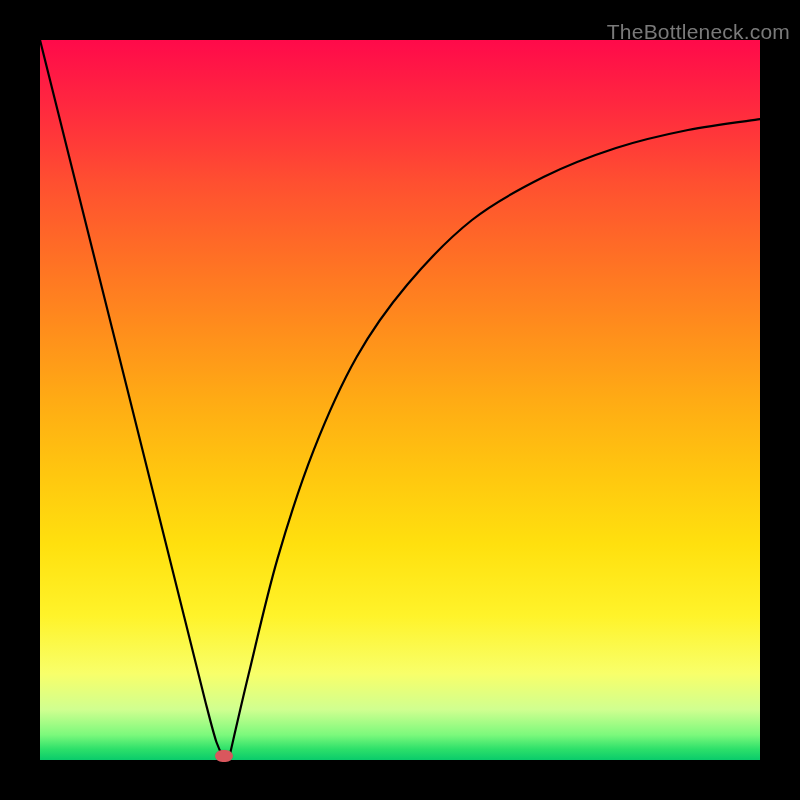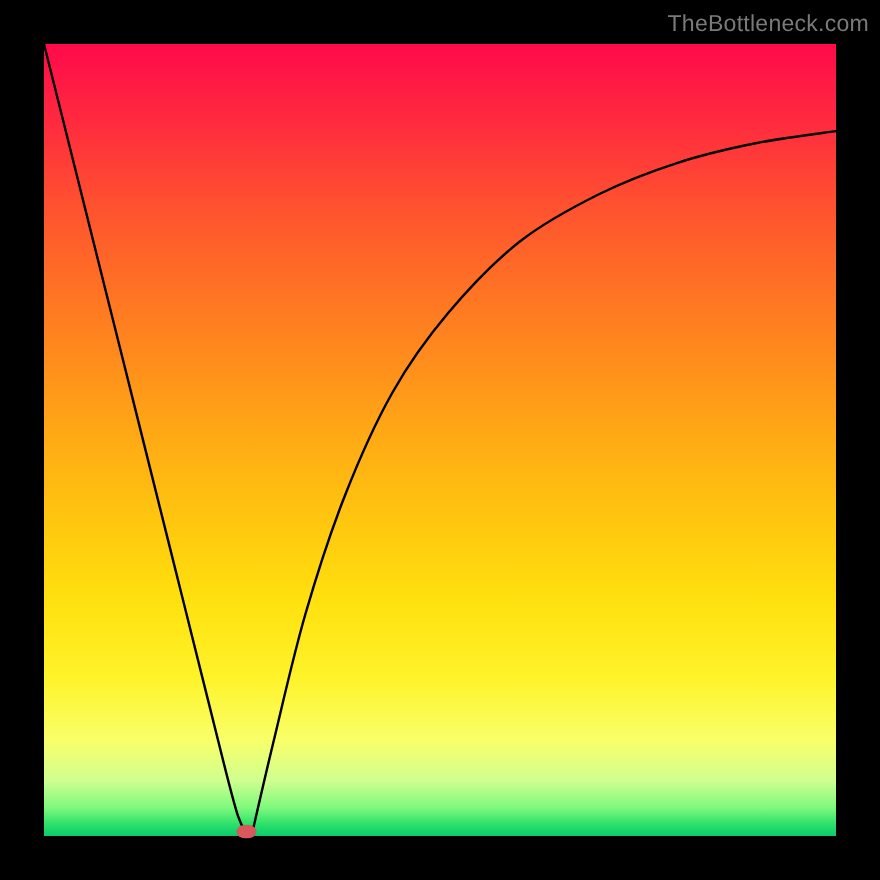--- a/index.html
+++ b/index.html
@@ -34,21 +34,21 @@
       #ffe00e 70%,
       #fff32a 80%,
       #f8ff6a 88%,
       #d0ff90 93%,
       #7cf97c 96.5%,
       #2de06a 98.5%,
       #0acb6b 100%);
   }
   .watermark {
     position: absolute;
-    top: 10px;
+    top: 20px;
     right: 10px;
     color: #7a7a7a;
     font-size: 21px;
     font-weight: 500;
     letter-spacing: 0.2px;
     user-select: none;
   }
   svg.curve {
     position: absolute;
     left: 0;

